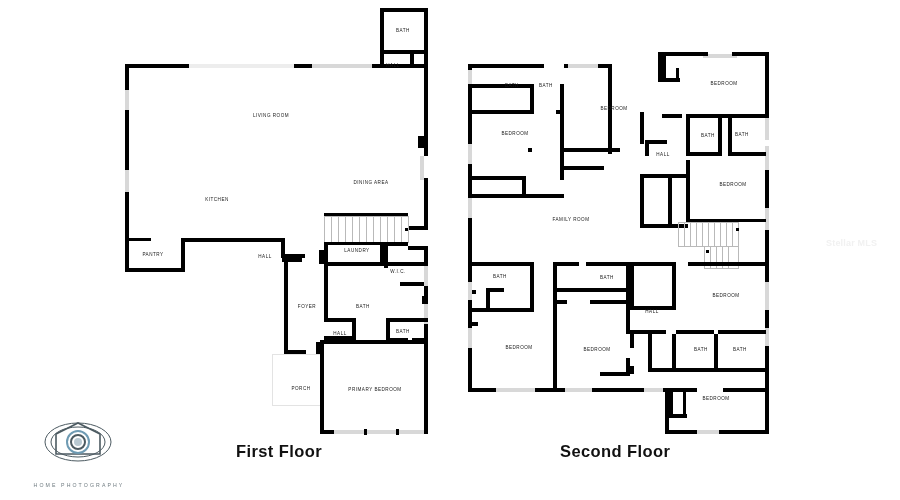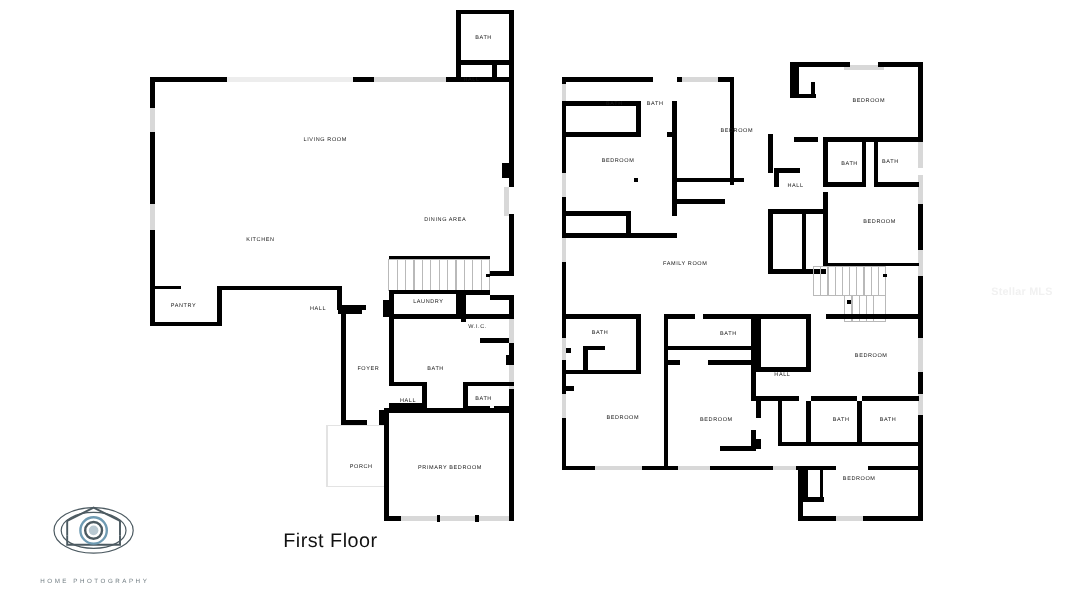--- a/index.html
+++ b/index.html
@@ -31,21 +31,21 @@
     letter-spacing: 0.5px;
     fill: #1a1a1a;
     text-anchor: middle;
     dominant-baseline: middle;
     font-weight: 400;
   }
   .floor-title {
     position: absolute;
     font-family: "Liberation Sans", sans-serif;
     font-size: 16.5px;
-    font-weight: normal;
+    font-weight: bold;
     color: #111111;
     letter-spacing: 0.4px;
     white-space: nowrap;
   }
   #first-floor-title { left: 236px; top: 442px; }
   #second-floor-title { left: 560px; top: 442px; }
 
   #watermark {
     position: absolute;
     left: 826px;
@@ -406,20 +406,21 @@
         <text class="room-label" x="519" y="348">BEDROOM</text>
         <text class="room-label" x="597" y="350">BEDROOM</text>
         <text class="room-label" x="726" y="296">BEDROOM</text>
         <text class="room-label" x="701" y="350">BATH</text>
         <text class="room-label" x="740" y="350">BATH</text>
         <text class="room-label" x="716" y="399">BEDROOM</text>
       </g>
   </svg>
 
   <div class="floor-title" id="first-floor-title">First Floor</div>
+  <div class="floor-title" id="second-floor-title">Second Floor</div>
 
   <div id="watermark">Stellar MLS</div>
 
   <div id="logo">
     <svg id="logo-mark" viewBox="0 0 72 44" xmlns="http://www.w3.org/2000/svg">
       <ellipse cx="36" cy="22" rx="33" ry="19" fill="none" stroke="#4c5a61" stroke-width="1"></ellipse>
       <ellipse cx="36" cy="22" rx="27" ry="15" fill="none" stroke="#4c5a61" stroke-width="1"></ellipse>
       <path d="M14 26 L14 14 L36 3 L58 14 L58 26" fill="none" stroke="#4c5a61" stroke-width="1.6"></path>
       <path d="M14 26 L14 34 L58 34 L58 26" fill="none" stroke="#4c5a61" stroke-width="1.6"></path>
       <circle cx="36" cy="22" r="11" fill="none" stroke="#6f9bb3" stroke-width="2"></circle>

